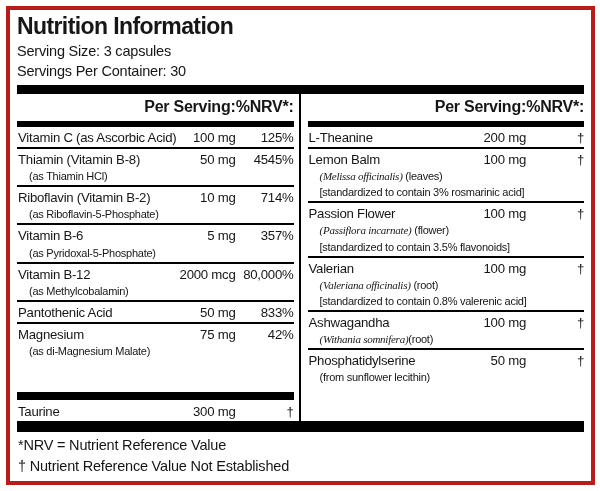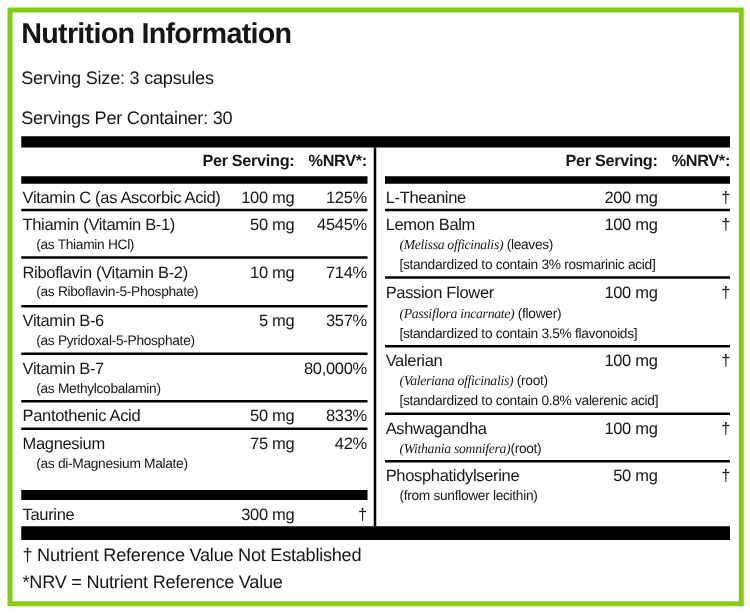--- a/index.html
+++ b/index.html
@@ -1,33 +1,33 @@
 <!DOCTYPE html>
 <html><head>
 <meta charset="utf-8">
 <style>
   html,body { margin:0; padding:0; background:#fff; }
   body { width:600px; height:491px; position:relative; font-family:"Liberation Sans", sans-serif; color:#161616; }
   .label {
     box-sizing:border-box; position:absolute; left:6px; top:6px; width:589px; height:479px;
-    border:4px solid #84cc16; background:#fff; padding:2px 7px 4px; display:flex; flex-direction:column;
+    border:4px solid #b91c1c; background:#fff; padding:2px 7px 4px; display:flex; flex-direction:column;
   }
   .title { font-size:23px; font-weight:bold; letter-spacing:-0.6px; margin:1px 0 1px; }
-  .serv { font-size:14.5px; line-height:1.38; letter-spacing:-0.2px;margin-top:12px; }
+  .serv { font-size:14.5px; line-height:1.38; letter-spacing:-0.2px; }
   .bar-top { height:9px; background:#000; margin-top:4px; flex:0 0 auto; }
   .cols { display:flex; align-items:stretch; flex:1 1 auto; }
   .divider { flex:0 0 2px; width:2px; background:#000; }
   .col { flex:1 1 0; min-width:0; display:flex; flex-direction:column; }
   .col.left  { padding-right:5px; }
   .col.right { padding-left:7px; }
   .line { display:flex; align-items:baseline; font-size:13.2px; line-height:1.3; letter-spacing:-0.25px; padding:2px 0 1px; }
   .ln { flex:1 1 auto; min-width:0; white-space:nowrap; padding-left:1px; }
   .la { flex:0 0 auto; width:84px; text-align:right; white-space:nowrap; }
   .lv { flex:0 0 auto; width:58px; text-align:right; white-space:nowrap; }
-  .colhead { font-weight:bold; font-size:13px; padding:3px 0 2px; }
+  .colhead { font-weight:bold; font-size:16px; padding:3px 0 2px; }
   .colhead .la { width:auto; }
   .headbar { height:6px; background:#000; margin-top:1px; }
   .sub { font-size:11px; line-height:1.28; letter-spacing:-0.25px; padding:0 0 2px 12px; white-space:nowrap; }
   .it { font-style:italic;font-family:Liberation Serif, serif; }
   .hr { height:2px; background:#000; flex:0 0 auto; }
   .taurine-block { margin-top:auto; }
   .leftbar { height:8px; background:#000; margin:2px 0 1px; }
   .bar-bottom { height:11px; background:#000; flex:0 0 auto; }
   .footer { font-size:14.5px; line-height:1.45; letter-spacing:-0.2px; padding:3px 0 0 1px; }
 </style>
@@ -56,21 +56,21 @@
         <div class="line">
           <span class="ln">Vitamin C (as Ascorbic Acid)</span>
           <span class="la">100 mg</span>
           <span class="lv">125%</span>
         </div>
       </div>
       <div class="hr"></div>
 
       <div>
         <div class="line">
-          <span class="ln">Thiamin (Vitamin B-1)</span>
+          <span class="ln">Thiamin (Vitamin B-8)</span>
           <span class="la">50 mg</span>
           <span class="lv">4545%</span>
         </div>
         <div class="sub">(as Thiamin HCl)</div>
       </div>
       <div class="hr"></div>
 
       <div>
         <div class="line">
           <span class="ln">Riboflavin (Vitamin B-2)</span>
@@ -86,21 +86,22 @@
           <span class="ln">Vitamin B-6</span>
           <span class="la">5 mg</span>
           <span class="lv">357%</span>
         </div>
         <div class="sub">(as Pyridoxal-5-Phosphate)</div>
       </div>
       <div class="hr"></div>
 
       <div>
         <div class="line">
-          <span class="ln">Vitamin B-7</span>
+          <span class="ln">Vitamin B-12</span>
+          <span class="la">2000 mcg</span>
           <span class="lv">80,000%</span>
         </div>
         <div class="sub">(as Methylcobalamin)</div>
       </div>
       <div class="hr"></div>
 
       <div>
         <div class="line">
           <span class="ln">Pantothenic Acid</span>
           <span class="la">50 mg</span>
@@ -197,17 +198,17 @@
           <span class="lv">†</span>
         </div>
         <div class="sub">(from sunflower lecithin)</div>
       </div>
     </div>
   </div>
 
   <div class="bar-bottom"></div>
 
   <div class="footer">
+    <div>*NRV = Nutrient Reference Value</div>
     <div>† Nutrient Reference Value Not Established</div>
-    <div>*NRV = Nutrient Reference Value</div>
   </div>
 
 </div>
 
 </body></html>

